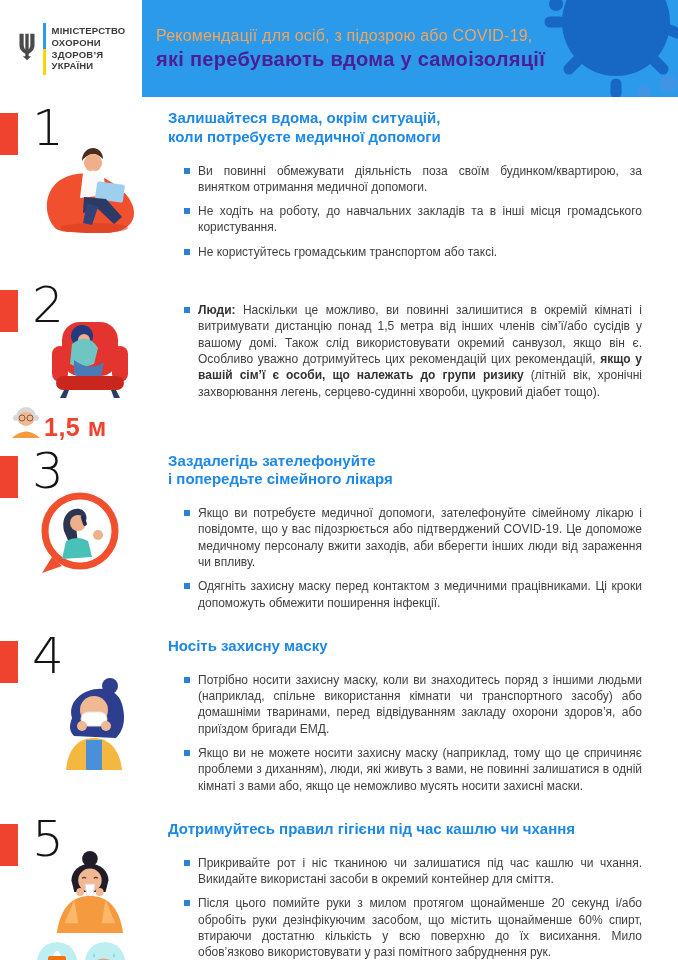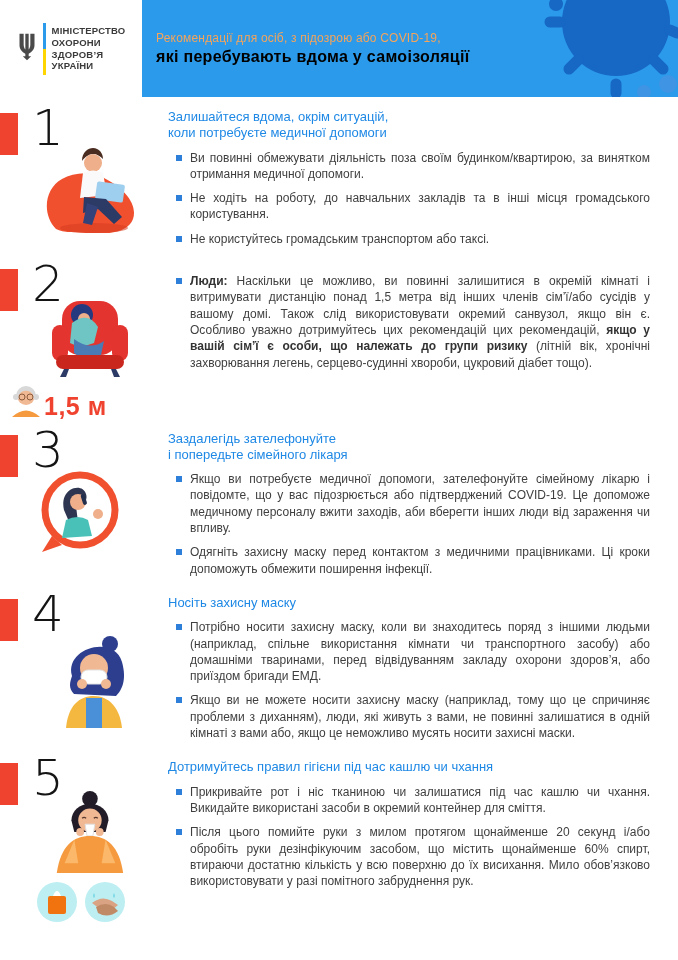--- a/index.html
+++ b/index.html
@@ -6,37 +6,37 @@
   body{width:678px;height:960px;overflow:hidden;background:#fff;
        font-family:"Liberation Sans", sans-serif;color:#3f3f3f;position:relative;}
 
   
   .header{display:flex;height:97px;}
   .logo{width:142px;display:flex;align-items:center;justify-content:center;gap:6px;background:#fff;}
   .flagbar{width:3px;height:52px;background:linear-gradient(#2B9AEA 50%, #FFD500 50%);display:inline-block;}
   .mname{font-size:9.5px;font-weight:700;line-height:1.22;color:#3a3a3a;letter-spacing:.2px;}
   .banner{flex:1;position:relative;background:#2B9AEA;display:flex;flex-direction:column;
           justify-content:center;padding-left:14px;overflow:hidden;}
-  .banner .l1{font-size:12px;color:#F6A45A;letter-spacing:.2px;position:relative;z-index:1;}
-  .banner .l2{font-size:16px;color:#000000;font-weight:700;letter-spacing:.3px;margin-top:3px;position:relative;z-index:1;}
+  .banner .l1{font-size:16px;color:#F6A45A;letter-spacing:.2px;position:relative;z-index:1;}
+  .banner .l2{font-size:20px;color:#4c1d95;font-weight:700;letter-spacing:.3px;margin-top:3px;position:relative;z-index:1;}
   .virus{position:absolute;right:0;top:0;z-index:0;}
 
   
   .steps{padding-top:8px;}
   .step{display:flex;margin-bottom:6px;}
   .step-left{width:168px;flex-shrink:0;position:relative;}
   .tab{position:absolute;left:0;top:8px;width:18px;height:42px;background:#F0432F;}
   .num{margin-left:32px;font-size:50px;font-weight:200;color:#141414;line-height:.95;
        font-family:"DejaVu Sans", sans-serif;}
   .illus{margin-left:40px;margin-top:-12px;}
   .step.s4 .illus{margin-left:52px;margin-top:-6px;}
   .step.s3 .illus{margin-left:32px;margin-top:-6px;}
   .step-content{flex:1;padding-right:20px;padding-top:4px;}
-  .step h2{color:#1E88E5;font-size:13px;line-height:1.25;margin:0 0 8px 0;font-weight:400;}
-  .step ul{list-style:none;margin:8px;padding:0;}
+  .step h2{color:#1E88E5;font-size:15px;line-height:1.25;margin:0 0 8px 0;font-weight:700;}
+  .step ul{list-style:none;margin:16px;padding:0;}
   .step li{display:flex;gap:8px;margin-bottom:8px;font-size:12px;line-height:1.36;color:#3f3f3f;}
   .btxt{flex:1;text-align:justify;}
   .btxt b{font-weight:700;color:#333;}
   .marker{flex-shrink:0;width:6px;height:6px;background:#2E7FD9;margin-top:5px;}
   .distance{display:flex;align-items:flex-end;gap:0;margin-left:8px;margin-top:2px;}
   .dlabel{color:#F0432F;font-weight:800;font-size:25px;letter-spacing:.5px;}
   .ficons{display:flex;gap:6px;margin-left:36px;margin-top:4px;}
 </style>
 </head>
 <body>

